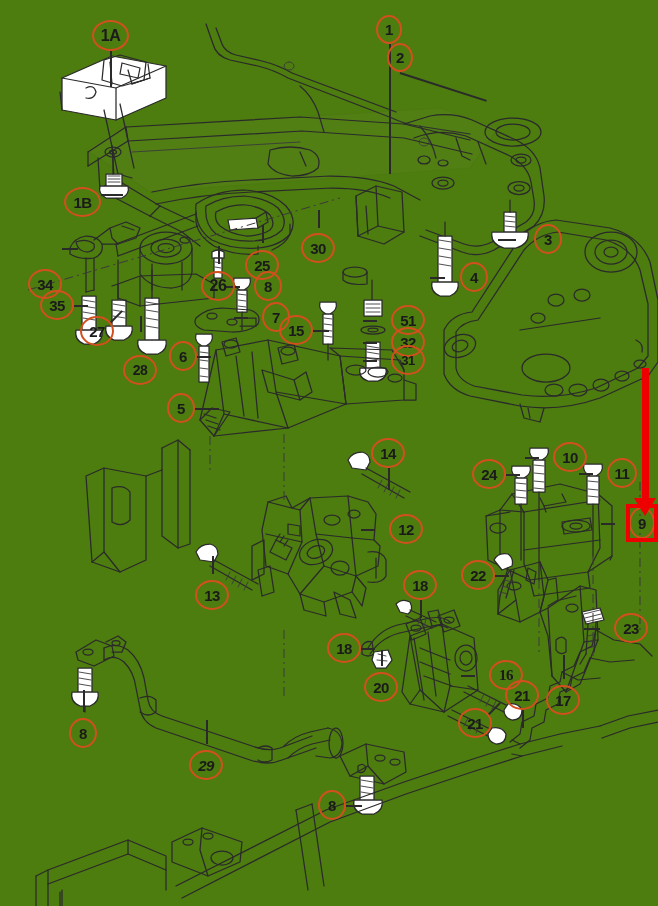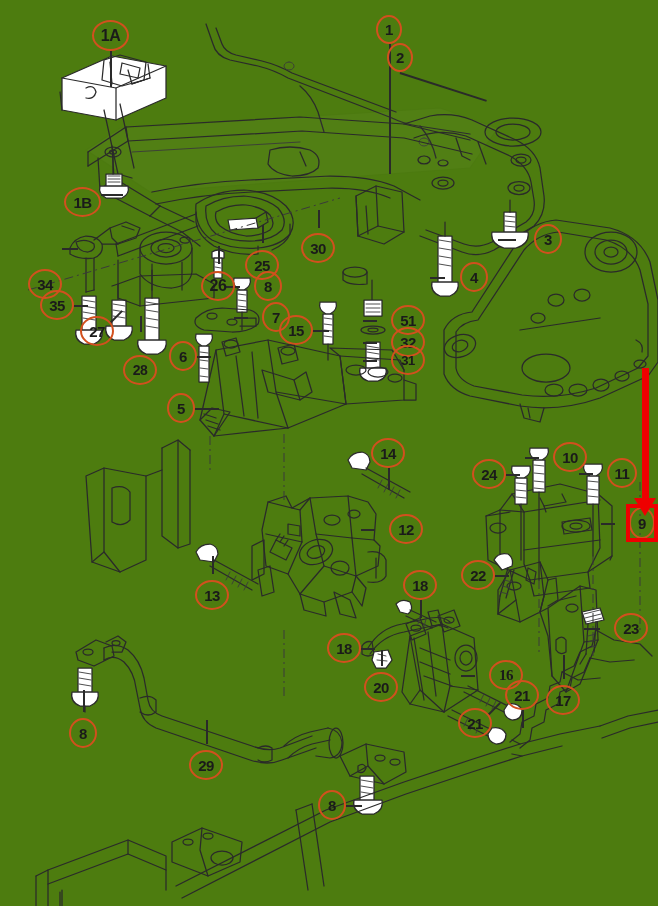--- a/index.html
+++ b/index.html
@@ -653,21 +653,21 @@
       <div class="callout" style="left: 403px; top: 570px; width: 34px; height: 30px; font-size: 15px; border-color: rgb(210, 80, 30);">18</div>
       <div class="callout" style="left: 195px; top: 580px; width: 34px; height: 30px; font-size: 15px; border-color: rgb(210, 80, 30);">13</div>
       <div class="callout" style="left: 327px; top: 633px; width: 34px; height: 30px; font-size: 15px; border-color: rgb(210, 80, 30);">18</div>
       <div class="callout" style="left: 614px; top: 613px; width: 34px; height: 30px; font-size: 15px; border-color: rgb(210, 80, 30);">23</div>
       <div class="callout" style="left: 364px; top: 672px; width: 34px; height: 30px; font-size: 15px; border-color: rgb(210, 80, 30);">20</div>
       <div class="callout" style="left: 489px; top: 660px; width: 34px; height: 30px; font-size: 15px; border-color: rgb(210, 80, 30); font-family: Liberation Serif, serif;">16</div>
       <div class="callout" style="left: 505px; top: 680px; width: 34px; height: 30px; font-size: 15px; border-color: rgb(210, 80, 30);">21</div>
       <div class="callout" style="left: 546px; top: 685px; width: 34px; height: 30px; font-size: 15px; border-color: rgb(210, 80, 30);">17</div>
       <div class="callout" style="left: 69px; top: 718px; width: 28px; height: 30px; font-size: 15px; border-color: rgb(210, 80, 30);">8</div>
       <div class="callout" style="left: 458px; top: 708px; width: 34px; height: 30px; font-size: 15px; border-color: rgb(210, 80, 30);">21</div>
-      <div class="callout" style="left: 189px; top: 750px; width: 34px; height: 30px; font-size: 15px; border-color: rgb(210, 80, 30);">29</div>
+      <div class="callout" style="left: 189px; top: 750px; width: 34px; height: 30px; font-size: 15px; border-color: rgb(210, 80, 30); font-style: italic;">29</div>
       <div class="callout" style="left: 318px; top: 790px; width: 28px; height: 30px; font-size: 15px; border-color: rgb(210, 80, 30);">8</div>
     </div>
 
   <div class="arrow-shaft" id="hl-shaft" style="left: 642px; top: 368px; height: 130px; background: rgb(238, 0, 0);"></div>
   <div class="arrow-head" id="hl-head" style="left: 634px; top: 498px; border-top-color: rgb(238, 0, 0);"></div>
   <div class="hl-box" id="hl-box" style="left: 626px; top: 504px; width: 32px; height: 38px; border-color: rgb(238, 0, 0);"></div>
 
 </div>
 
 </body></html>

